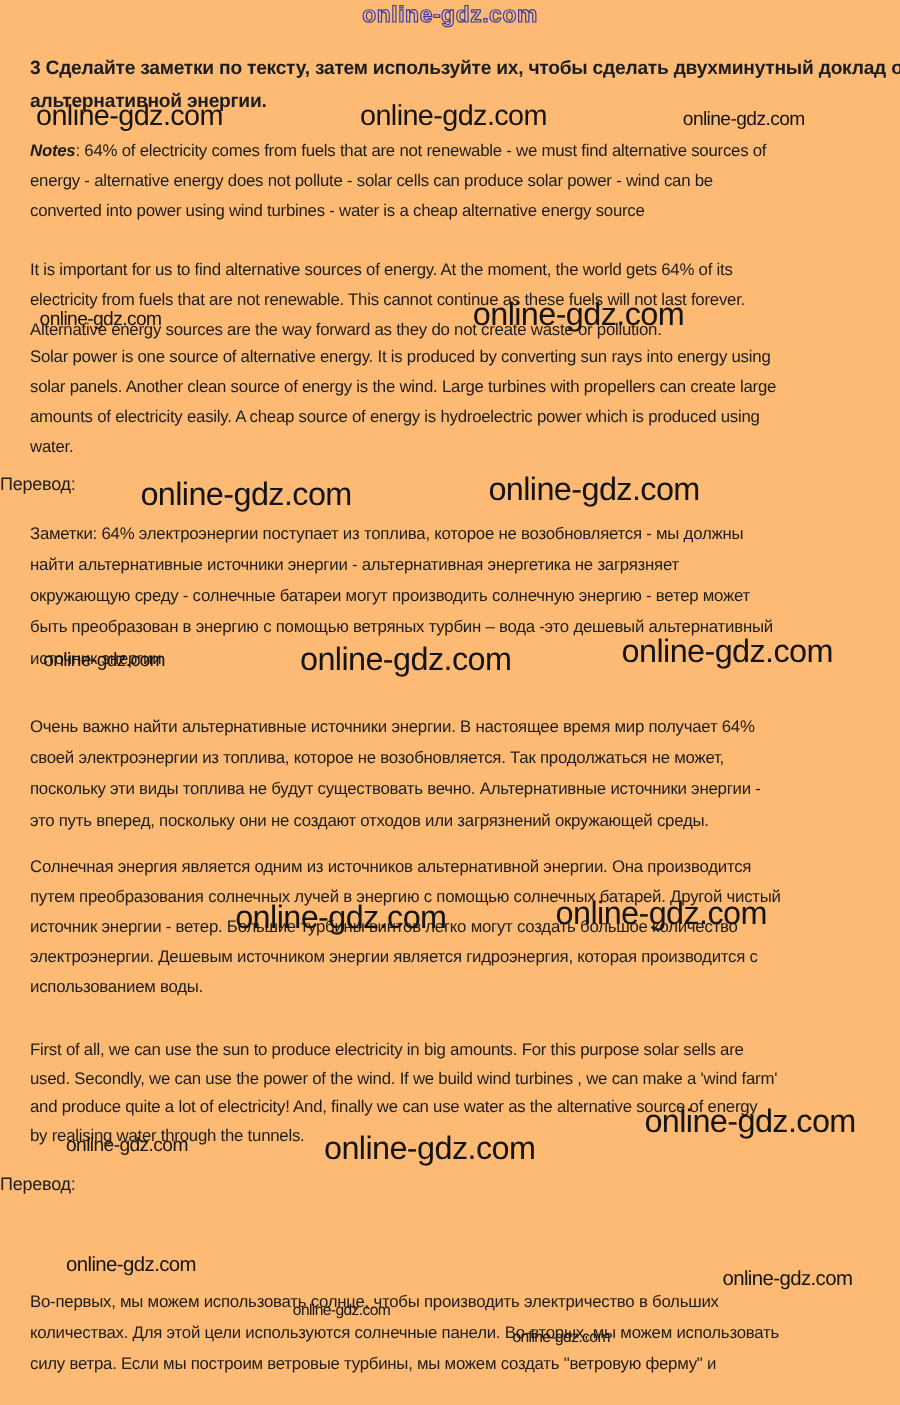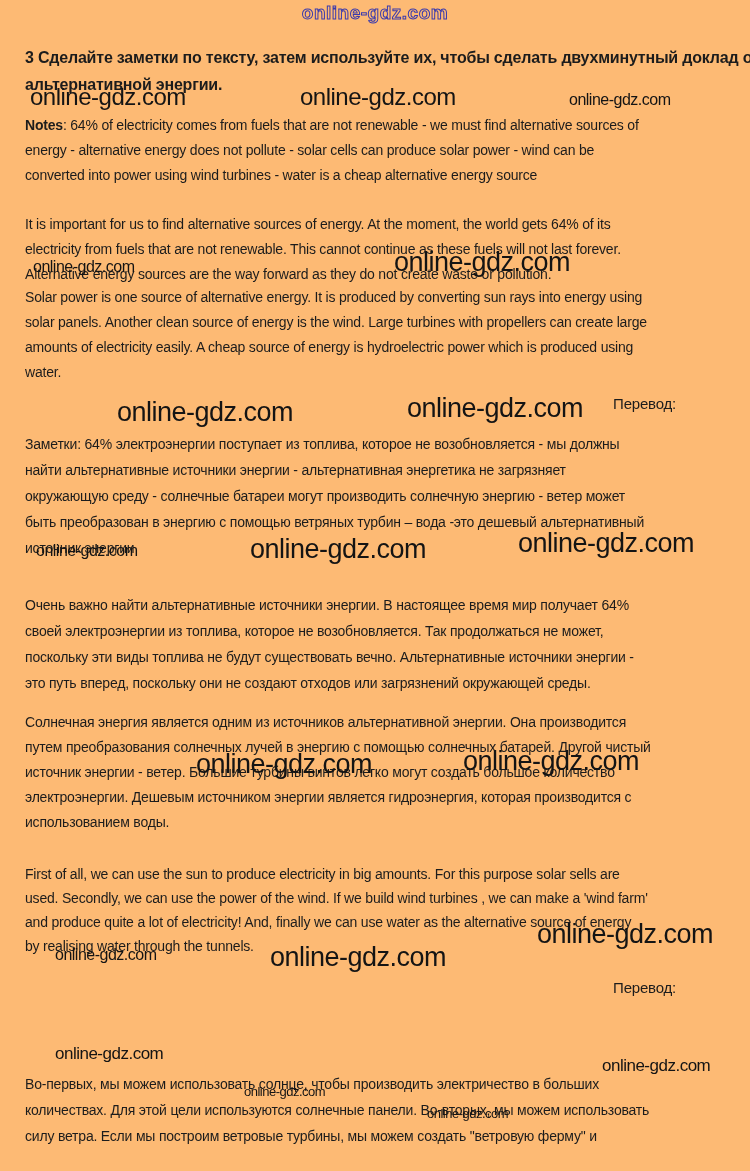--- a/index.html
+++ b/index.html
@@ -17,22 +17,22 @@
     font-size:14px;
     line-height:25px;
     letter-spacing:-0.2px;
     white-space:pre;
   }
   .heading{
     font-weight:bold;
     font-size:16px;
     line-height:27px;
   }
-  .bi{font-weight:bold;text-align:right;}
-  .center{left:0;width:676px;text-align:right;white-space:pre;}
+  .bi{font-weight:bold;font-style:italic;text-align:right;}
+  .center{left:0;width:676px;text-align:left;white-space:pre;}
   .wm{
     position:absolute;
     color:#141414;
     font-weight:500;
     letter-spacing:-0.5px;
     white-space:nowrap;
     line-height:1;
   }
   .wm-outline{
     position:absolute;

